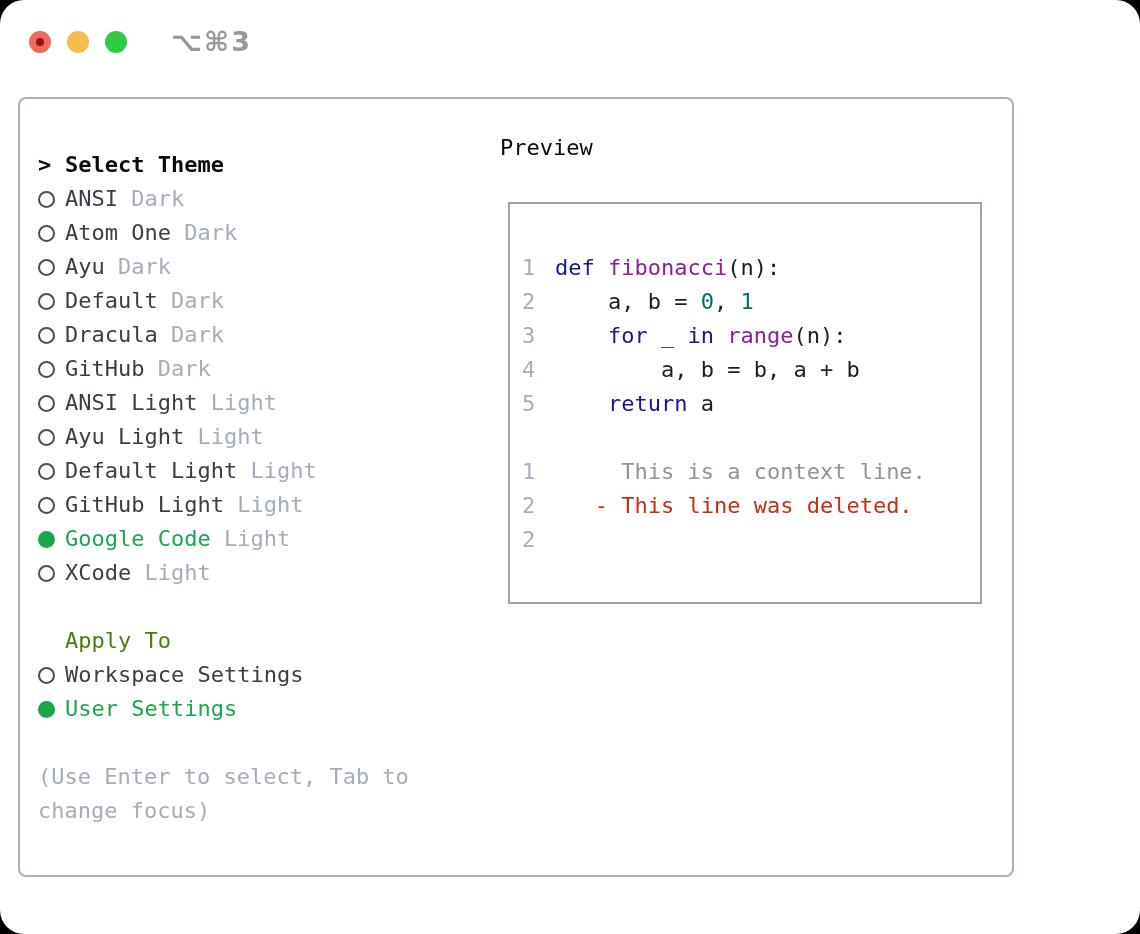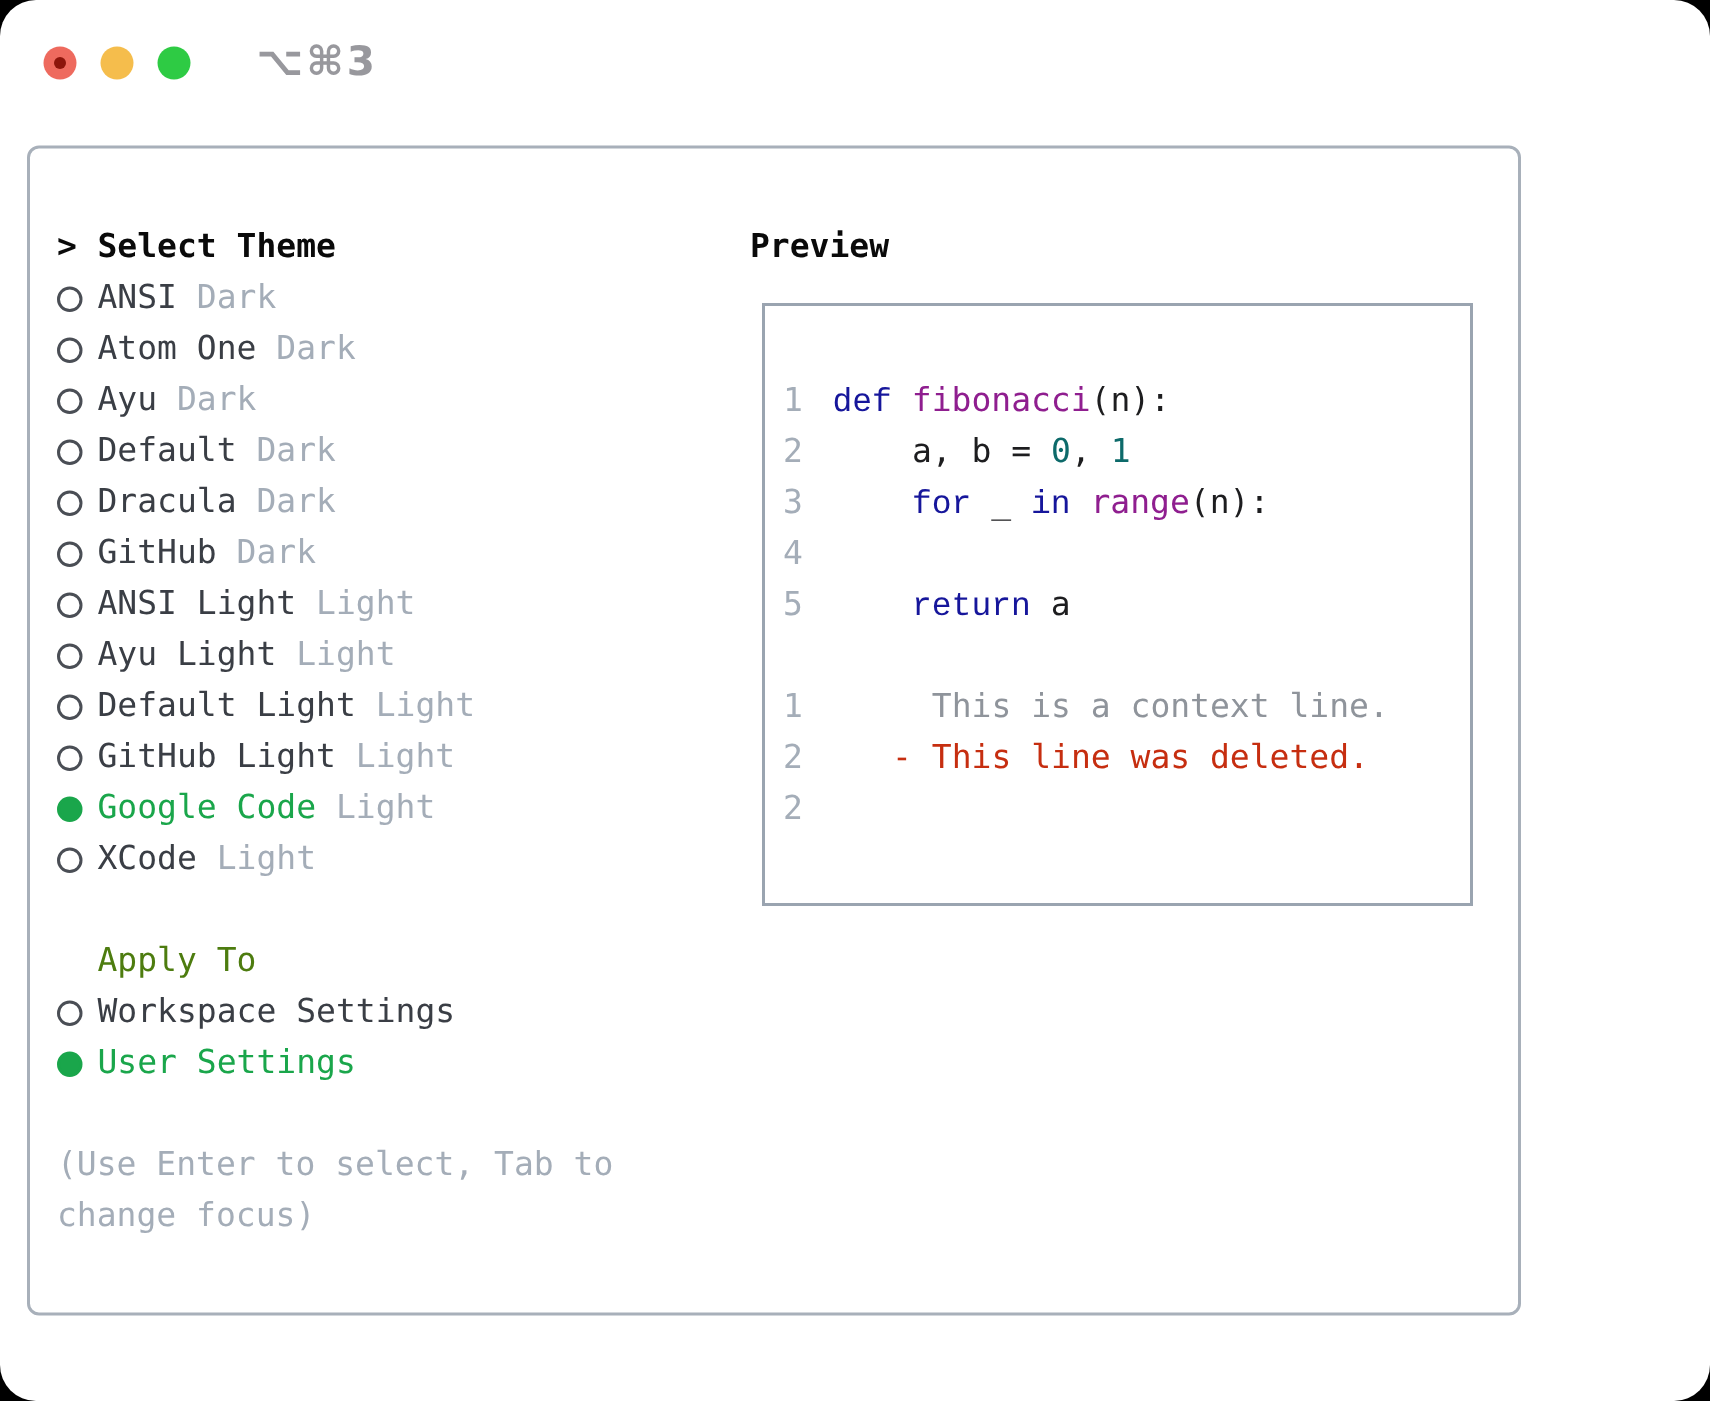--- a/index.html
+++ b/index.html
@@ -69,40 +69,40 @@
   .variant { color: #a4adb8; white-space: pre; }
   .section-title { color: #4d7c0f; white-space: pre; }
   .opt-label { color: #3a3e45; white-space: pre; }
   .opt-label.sel { color: var(--accent-green); }
   .help {
     margin-top: 0; width: 432px;
     color: #a4adb8; font-size: 22px; line-height: 34px;
   }
   
   .preview-title {
-    position: absolute; left: 480px; top: 49px;
+    position: absolute; left: 480px; top: 32px;
     height: 34px; line-height: 34px;
-    font-size: 22px; font-weight: bold; color: #0a0a0a;
+    font-size: 22px; font-weight: normal; color: #0a0a0a;
   }
   .preview-box {
     position: absolute; left: 488px; top: 103px;
     width: 474px; height: 402px;
     border: 2px solid #9aa4b0;
     background: #fff;
     box-sizing: border-box;
     padding: 47px 0 0 12px;
     font-size: 22px; line-height: 34px;
   }
   .cl { display: flex; height: 34px; }
   .ln {
     flex: 0 0 33px; width: 33px;
     color: #a4adb8; white-space: pre;
   }
   .code-text { white-space: pre; }
-  .tk-keyword  { color: var(--syn-keyword); font-family: Liberation Mono, monospace; }
+  .tk-keyword  { color: var(--syn-keyword); }
   .tk-function { color: var(--syn-function); }
   .tk-literal  { color: var(--syn-literal); }
   .tk-plain    { color: #1d1d1f; }
   .diff-context { color: #8f949b; white-space: pre; }
   .diff-deleted { color: var(--diff-red); white-space: pre; }
   .diff-added   { color: var(--diff-green); white-space: pre; }
 </style>
 </head>
 <body>
 
@@ -250,20 +250,21 @@
           <div class="cl">
             <span class="ln">2</span>
             <span class="code-text"><span class="tk-plain">    a, b = </span><span class="tk-literal">0</span><span class="tk-plain">, </span><span class="tk-literal">1</span></span>
           </div>
           <div class="cl">
             <span class="ln">3</span>
             <span class="code-text"><span class="tk-plain">    </span><span class="tk-keyword">for</span><span class="tk-plain"> _ </span><span class="tk-keyword">in</span><span class="tk-plain"> </span><span class="tk-function">range</span><span class="tk-plain">(n):</span></span>
           </div>
           <div class="cl">
             <span class="ln">4</span>
+            <span class="code-text"><span class="tk-plain">        a, b = b, a + b</span></span>
           </div>
           <div class="cl">
             <span class="ln">5</span>
             <span class="code-text"><span class="tk-plain">    </span><span class="tk-keyword">return</span><span class="tk-plain"> a</span></span>
           </div>
         </div>
       <div class="cl"></div>
       <div id="diff-lines">
           <div class="cl">
             <span class="ln">1</span>

